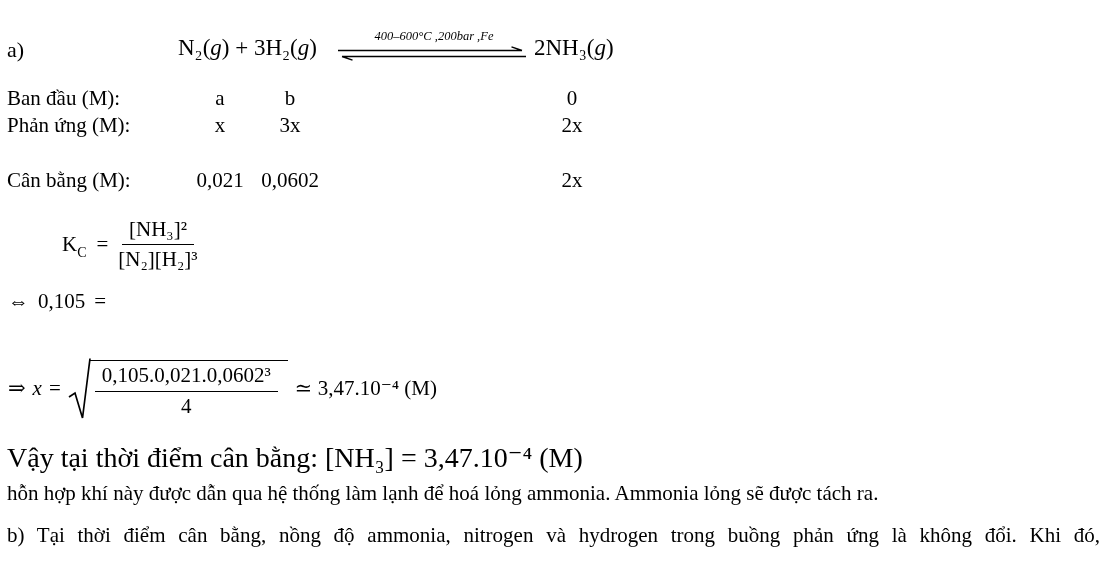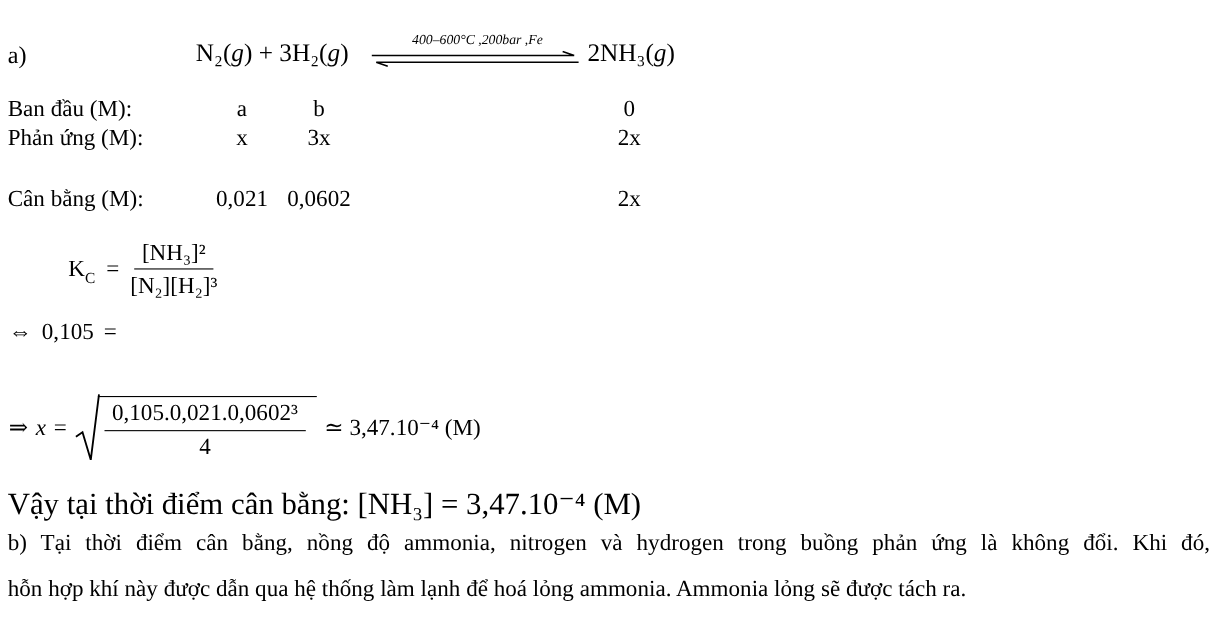--- a/index.html
+++ b/index.html
@@ -114,17 +114,17 @@
           <span class="den">4</span>
         </span>
       </span>
     </span>
     <span style="white-space:pre;">≃ 3,47.10⁻⁴ (M)</span>
   </div>
 
   <div class="conclusion">Vậy tại thời điểm cân bằng: [NH₃] = 3,47.10⁻⁴ (M)</div>
 
   <div class="para-b">
+    <div class="line">hỗn hợp khí này được dẫn qua hệ thống làm lạnh để hoá lỏng ammonia. Ammonia lỏng sẽ được tách ra.</div>
     <div class="line justified">b) Tại thời điểm cân bằng, nồng độ ammonia, nitrogen và hydrogen trong buồng phản ứng là không đổi. Khi đó,</div>
-    <div class="line">hỗn hợp khí này được dẫn qua hệ thống làm lạnh để hoá lỏng ammonia. Ammonia lỏng sẽ được tách ra.</div>
   </div>
 
 </div>
 
 </body></html>

